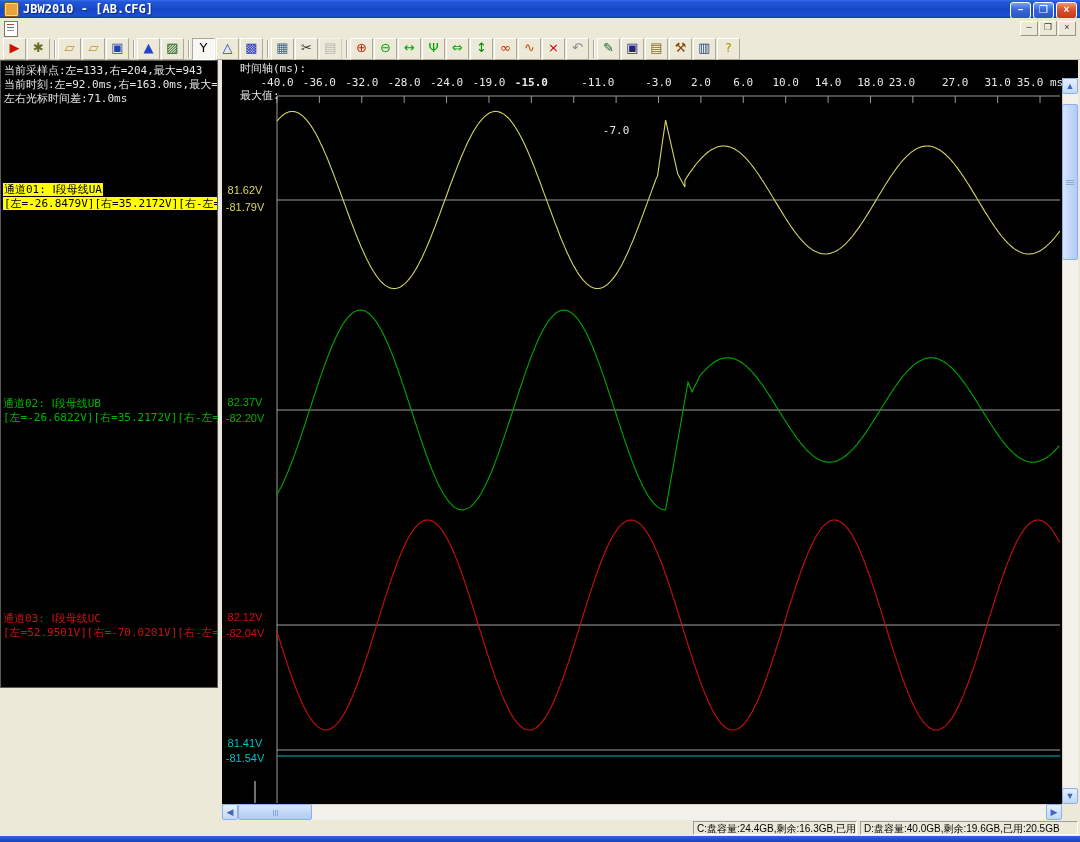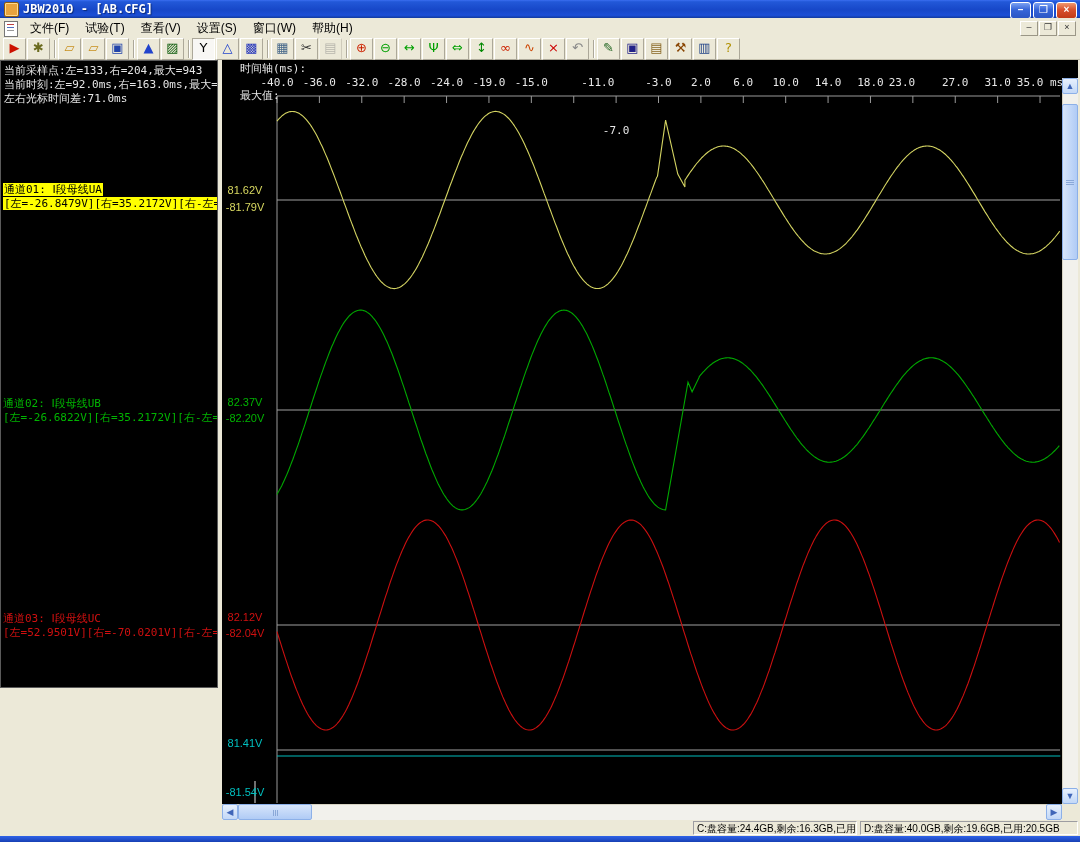--- a/index.html
+++ b/index.html
@@ -75,28 +75,20 @@
   <div class="title-text">JBW2010 - [AB.CFG]</div>
   <div class="winbtns">
     <div class="winbtn">–</div>
     <div class="winbtn">❐</div>
     <div class="winbtn close">×</div>
   </div>
 </div>
 
 <div class="menubar">
   <div class="mdi-ico"></div>
-  <div class="menu-items" id="menu-items">
-      <div class="menu-item">文件(F)</div>
-      <div class="menu-item">试验(T)</div>
-      <div class="menu-item">查看(V)</div>
-      <div class="menu-item">设置(S)</div>
-      <div class="menu-item">窗口(W)</div>
-      <div class="menu-item">帮助(H)</div>
-    </div>
   <div class="mdibtns">
     <div class="mdibtn">–</div>
     <div class="mdibtn">❐</div>
     <div class="mdibtn">×</div>
   </div>
 </div>
 
 <div class="toolbar" id="toolbar">
     <div class="tbtn" style="color: rgb(204, 17, 0);">▶</div>
     <div class="tbtn" style="color: rgb(107, 107, 31);">✱</div>
@@ -189,21 +181,21 @@
   </svg>
 
 <div class="hdr" style="left:228px;top:61px">时间轴(ms):</div>
 <div id="tick-row">
     <div class="tick-label" style="left: 277px; top: 76px;">-40.0</div>
     <div class="tick-label" style="left: 319.39px; top: 76px;">-36.0</div>
     <div class="tick-label" style="left: 361.78px; top: 76px;">-32.0</div>
     <div class="tick-label" style="left: 404.17px; top: 76px;">-28.0</div>
     <div class="tick-label" style="left: 446.56px; top: 76px;">-24.0</div>
     <div class="tick-label" style="left: 488.95px; top: 76px;">-19.0</div>
-    <div class="tick-label" style="left: 531.34px; top: 76px;">-15.0</div>
+    <div class="tick-label" style="left: 531.34px; top: 76px; font-weight: bold;">-15.0</div>
     <div class="tick-label" style="left: 573.73px; top: 76px; margin-left: 24px;">-11.0</div>
     <div class="tick-label" style="left: 616.12px; top: 76px; margin-top: 48px;">-7.0</div>
     <div class="tick-label" style="left: 658.51px; top: 76px;">-3.0</div>
     <div class="tick-label" style="left: 700.9px; top: 76px;">2.0</div>
     <div class="tick-label" style="left: 743.29px; top: 76px;">6.0</div>
     <div class="tick-label" style="left: 785.68px; top: 76px;">10.0</div>
     <div class="tick-label" style="left: 828.07px; top: 76px;">14.0</div>
     <div class="tick-label" style="left: 870.46px; top: 76px;">18.0</div>
     <div class="tick-label" style="left: 902px; top: 76px;">23.0</div>
     <div class="tick-label" style="left: 955.24px; top: 76px;">27.0</div>
@@ -212,21 +204,21 @@
   </div>
 <div class="hdr" style="left:228px;top:88px">最大值:</div>
 
 <div class="vlabel v1" style="top:184px">81.62V</div>
 <div class="vlabel v1" style="top:201px">-81.79V</div>
 <div class="vlabel v2" style="top:396px">82.37V</div>
 <div class="vlabel v2" style="top:412px">-82.20V</div>
 <div class="vlabel v3" style="top:611px">82.12V</div>
 <div class="vlabel v3" style="top:627px">-82.04V</div>
 <div class="vlabel v4" style="top:737px">81.41V</div>
-<div class="vlabel v4" style="top:786px">-81.54V</div>
+<div class="vlabel v4" style="top:752px">-81.54V</div>
 
 <div class="plot-hotzone"></div>
 
 <div class="vsb">
   <div class="sb-arrow" style="left:0;top:0">▲</div>
   <div class="sb-thumb" style="left:0;top:26px;width:16px;height:156px">
       <div class="grip"></div>
     </div>
   <div class="sb-arrow" style="left:0;bottom:0">▼</div>
 </div>

